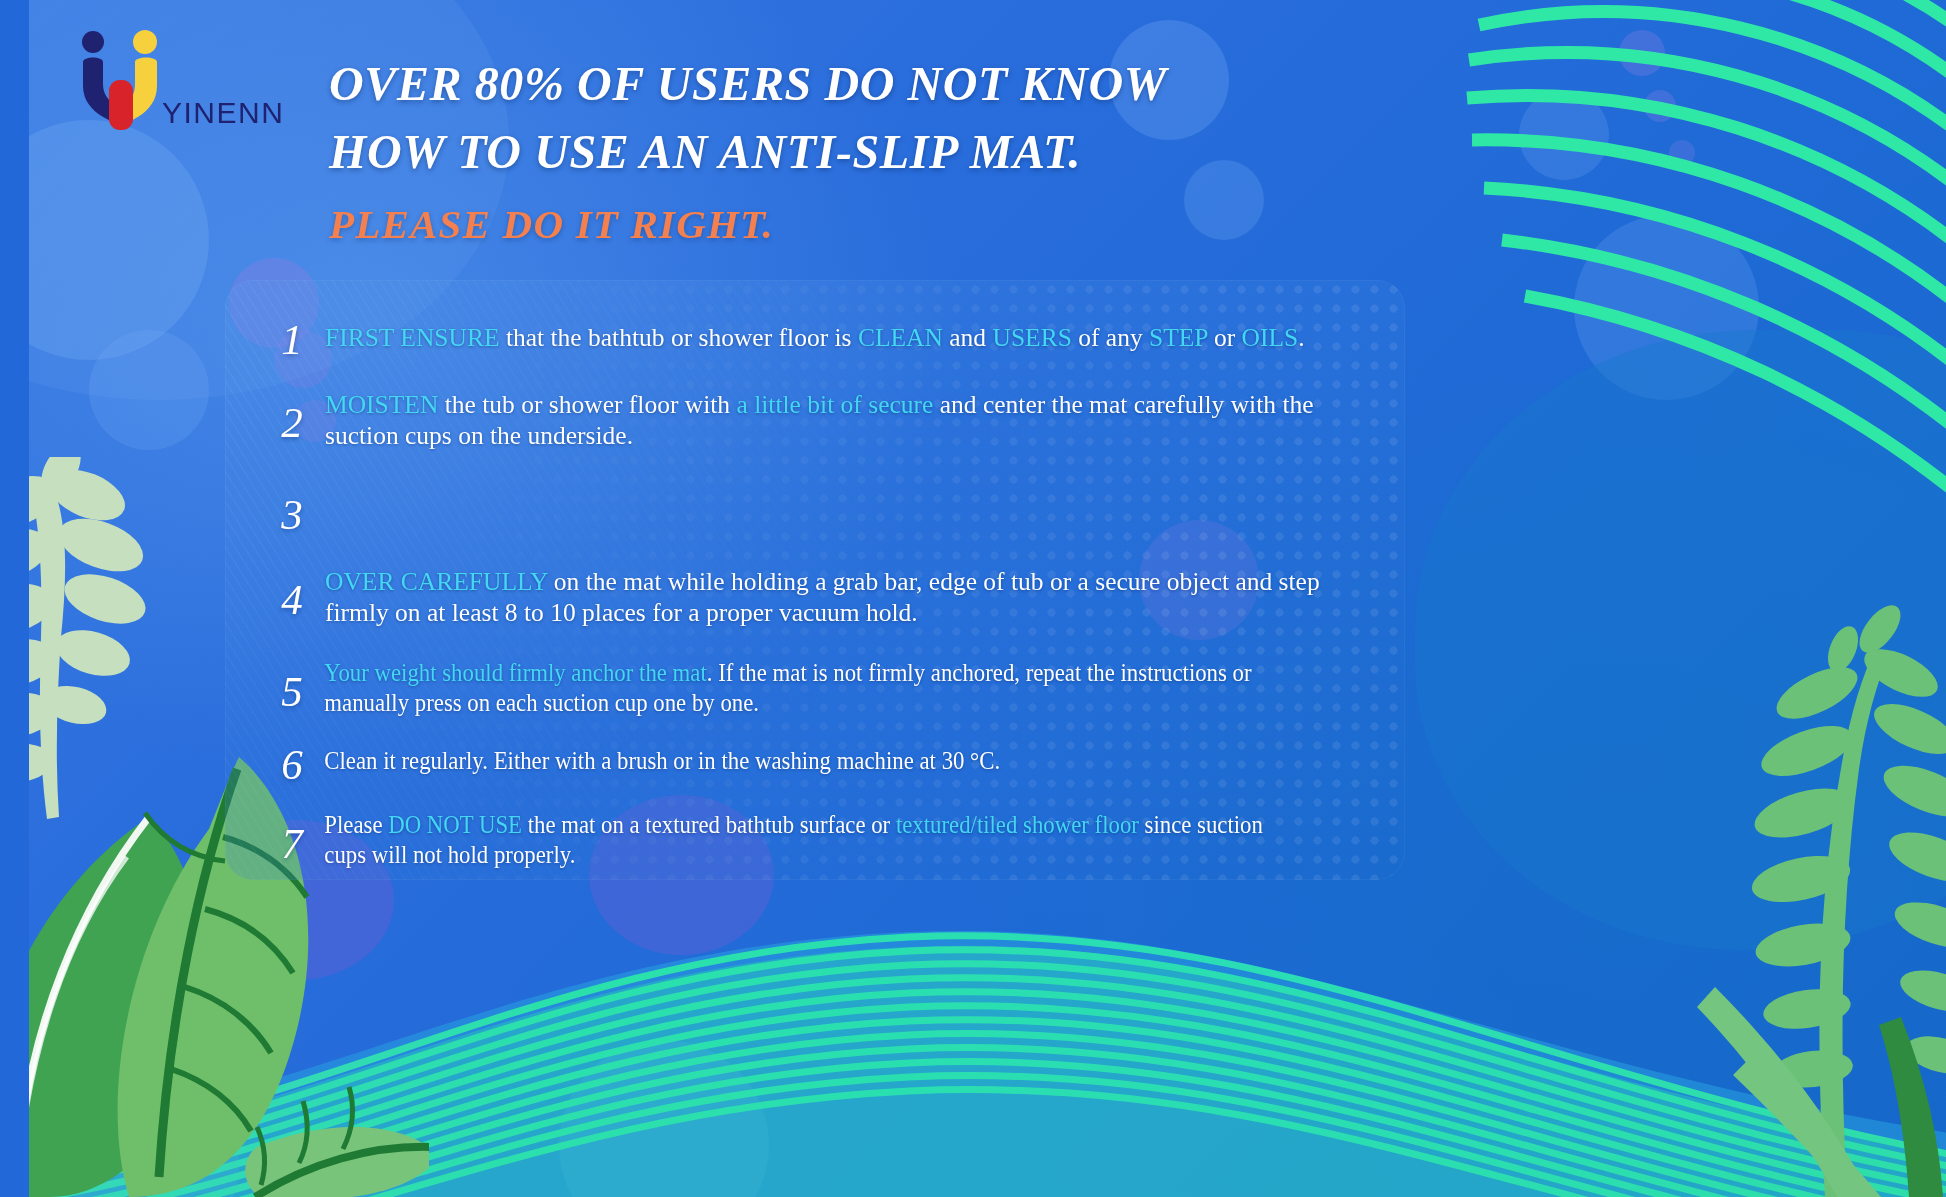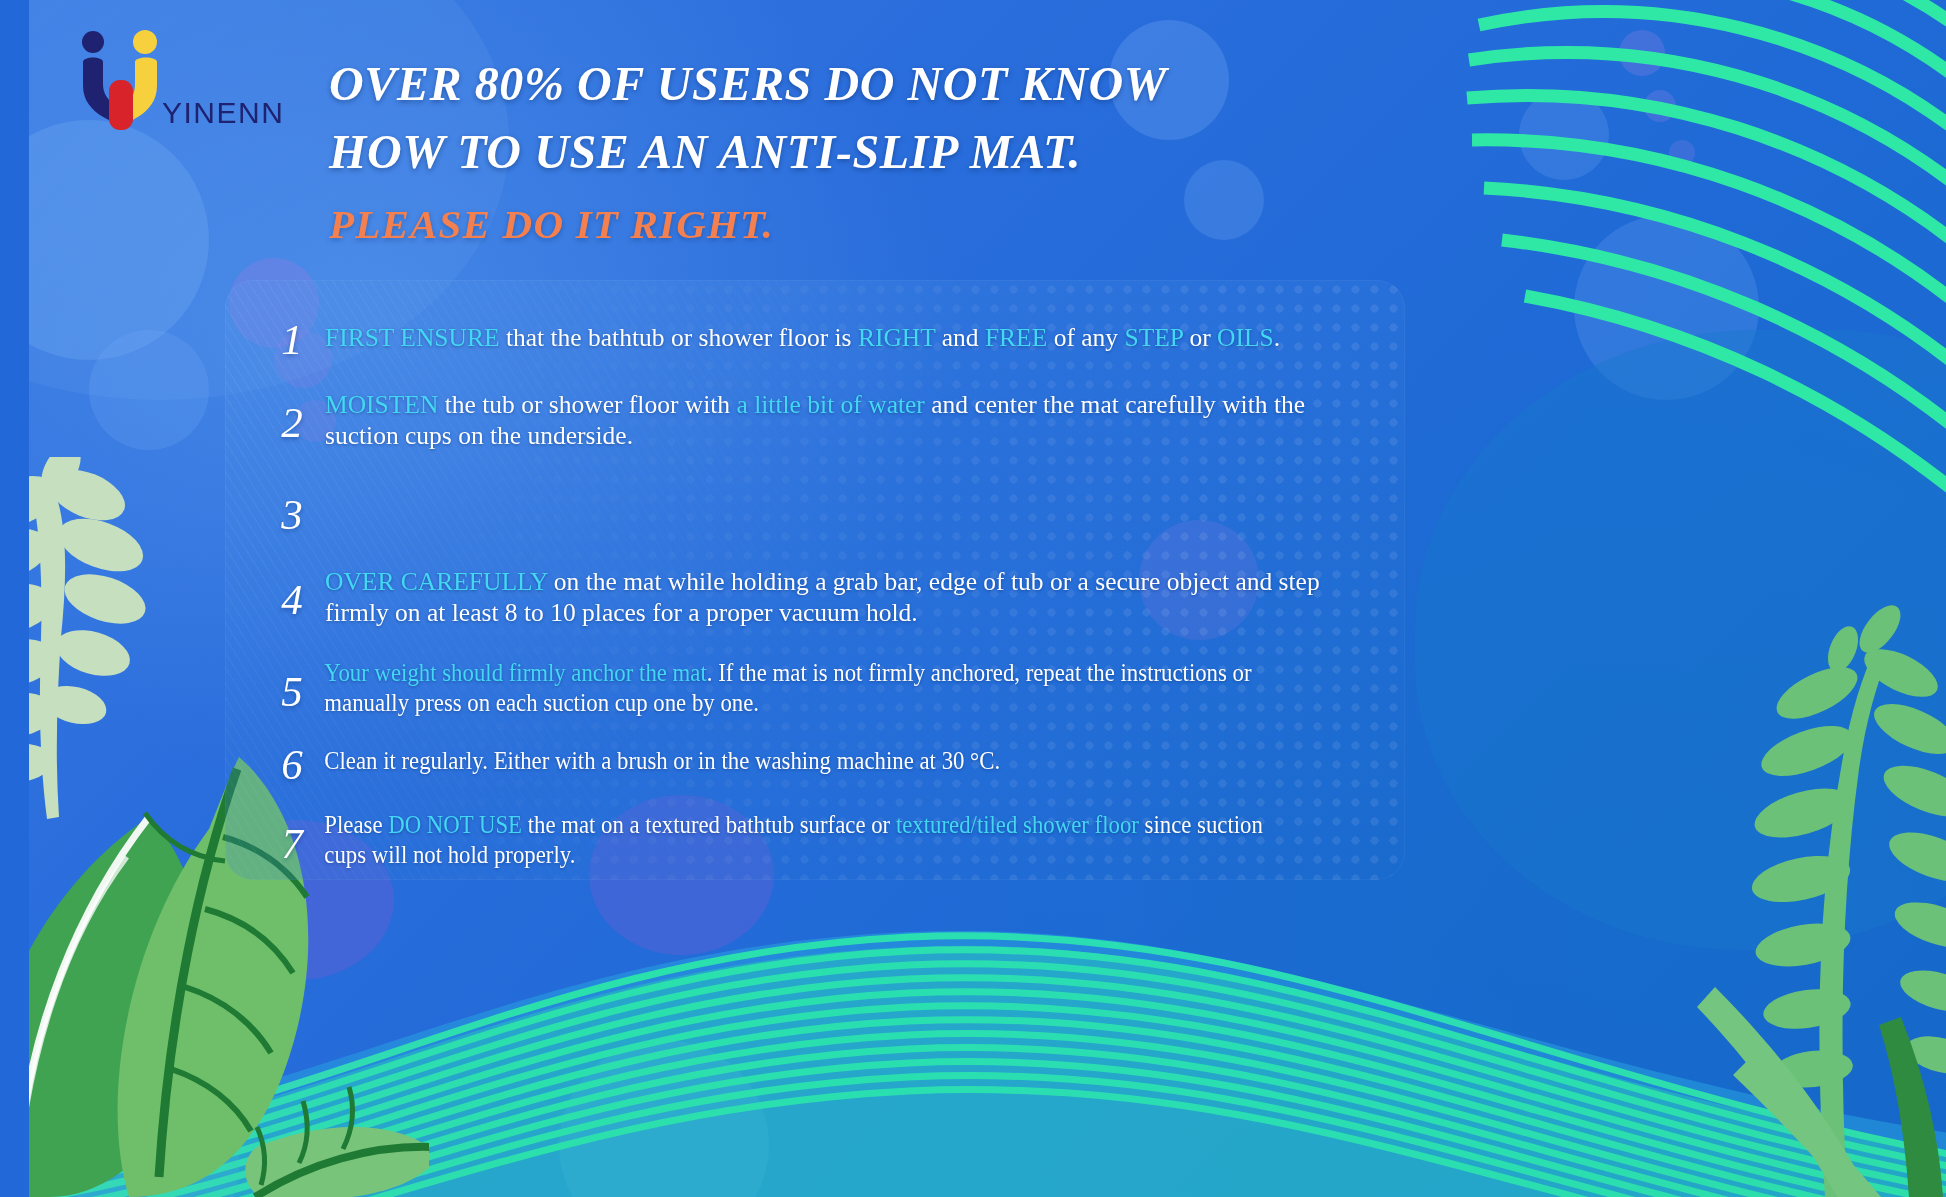--- a/index.html
+++ b/index.html
@@ -282,25 +282,25 @@
     <div>HOW TO USE AN ANTI-SLIP MAT.</div>
   </div>
   <div id="subheading">PLEASE DO IT RIGHT.</div>
 
   <div id="panel">
     <div class="halftone"></div>
     <div class="diagonals"></div>
     <div id="list">
         <div class="item i1">
           <div class="num">1</div>
-          <div class="txt"><span class="hl">FIRST ENSURE</span><span> that the bathtub or shower floor is </span><span class="hl">RIGHT</span><span> and </span><span class="hl">FREE</span><span> of any </span><span class="hl">STEP</span><span> or </span><span class="hl">OILS</span><span>.</span></div>
+          <div class="txt"><span class="hl">FIRST ENSURE</span><span> that the bathtub or shower floor is </span><span class="hl">CLEAN</span><span> and </span><span class="hl">USERS</span><span> of any </span><span class="hl">STEP</span><span> or </span><span class="hl">OILS</span><span>.</span></div>
         </div>
         <div class="item i2">
           <div class="num">2</div>
-          <div class="txt"><span class="hl">MOISTEN</span><span> the tub or shower floor with </span><span class="hl">a little bit of water</span><span> and center the mat carefully with the suction cups on the underside.</span></div>
+          <div class="txt"><span class="hl">MOISTEN</span><span> the tub or shower floor with </span><span class="hl">a little bit of secure</span><span> and center the mat carefully with the suction cups on the underside.</span></div>
         </div>
         <div class="item i3">
           <div class="num">3</div>
         </div>
         <div class="item i4">
           <div class="num">4</div>
           <div class="txt"><span class="hl">OVER CAREFULLY</span><span> on the mat while holding a grab bar, edge of tub or a secure object and step firmly on at least 8 to 10 places for a proper vacuum hold.</span></div>
         </div>
         <div class="item i5">
           <div class="num">5</div>

